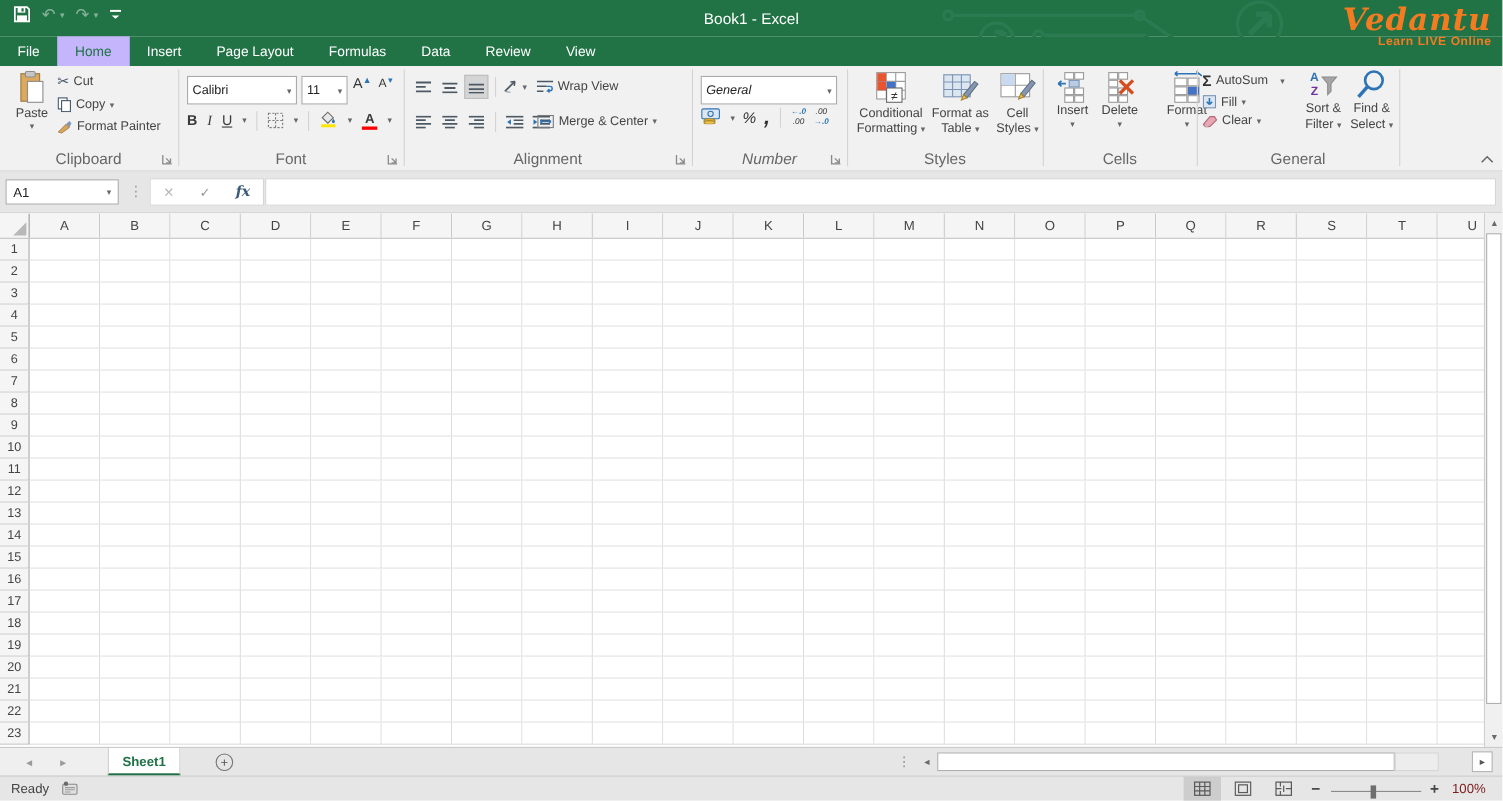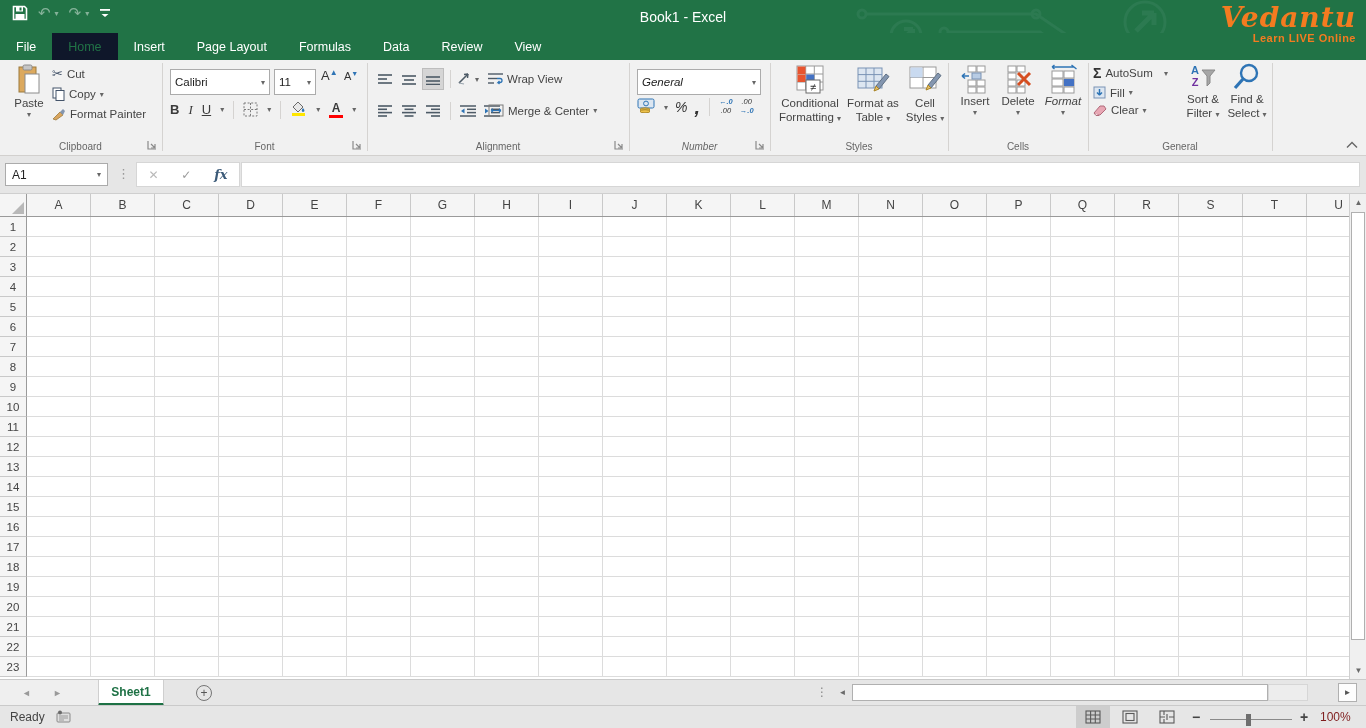--- a/index.html
+++ b/index.html
@@ -13,27 +13,27 @@
   .qat .dd { font-size:8px; color:rgba(255,255,255,.45); margin-left:-6px; }
   .win-title { position:absolute; left:0; right:0; top:0; height:33px; display:flex; align-items:center; justify-content:center; color:#fff; font-size:14px; pointer-events:none; }
   .circuit { position:absolute; left:840px; top:0; pointer-events:none; }
   .brand { position:absolute; right:10px; top:4px; text-align:right; line-height:1; z-index:6; }
   .brand-name { font-family:"DejaVu Serif","Liberation Serif",serif; font-style:italic; font-weight:bold; font-size:28px; color:#f47b20; letter-spacing:1px; }
   .brand-tag { font-size:11px; font-weight:bold; color:#f47b20; margin-top:1px; letter-spacing:.5px; }
 
   
   .tabrow { position:absolute; left:0; top:33px; width:1366px; height:27px; background:#217346; display:flex; align-items:stretch; }
   .mtab { color:#fff; font-size:12.5px; padding:0 16px; display:flex; align-items:center; cursor:default; }
-  .mtab.active { background:#0f172a; color:#217346;text-align:center; }
+  .mtab.active { background:#c4b5fd; color:#217346;text-align:center; }
   .tellme { display:flex; align-items:center; gap:7px; color:#fff; font-size:12.5px; padding:0 14px; }
 
   
   .ribbon { position:absolute; left:0; top:60px; width:1366px; height:96px; background:#f1f1f1; border-bottom:1px solid #d2d0ce; }
   .rgroup { position:absolute; top:0; height:95px; }
-  .rgroup .glabel { position:absolute; bottom:3px; left:0; right:0; text-align:center; font-size:10px; color:#666; }
+  .rgroup .glabel { position:absolute; bottom:3px; left:0; right:0; text-align:center; font-size:14px; color:#666; }
   .gsep { position:absolute; top:3px; width:1px; height:88px; background:#d5d3d1; }
   .launcher { position:absolute; bottom:4px; right:3px; width:12px; height:12px; }
   .rbtn { display:flex; align-items:center; gap:4px; font-size:11.5px; color:#444; white-space:nowrap; }
   .dda { font-size:8px; color:#666; }
   .combo { background:#fff; border:1px solid #ababab; height:22px; display:flex; align-items:center; padding:12px 4px; font-size:11.5px; color:#222; justify-content:space-between; }
   .bigbtn { position:absolute; top:4px; display:flex; flex-direction:column; align-items:center; font-size:11.5px; color:#444; text-align:center; line-height:1.25; }
   .sqbtn { width:22px; height:22px; display:flex; align-items:center; justify-content:center; }
   .sqbtn.active { background:#d5d5d5; border:1px solid #bdbdbd; }
   .lineicon line { stroke:#4d5a66; stroke-width:1.6; }
   .collapse-ribbon { position:absolute; right:8px; bottom:6px; }
@@ -426,21 +426,21 @@
             <rect x="5" y="16" width="8" height="6"></rect>
             <rect x="14" y="16" width="8" height="6"></rect>
             <rect x="5" y="23" width="8" height="6"></rect>
             <rect x="14" y="23" width="8" height="6"></rect>
           </g>
           <path d="M15 9 L27 21 M27 9 L15 21" stroke="#d54e21" stroke-width="3"></path>
         </svg>
       <span>Delete</span>
       <span class="dda">▾</span>
     </div>
-    <div class="bigbtn" style="left:92px;width:44px;font-style:italic;">
+    <div class="bigbtn" style="left:108px;width:44px;">
       <svg width="30" height="30" viewBox="0 0 30 30">
           <path d="M4 4 h22 M4 4 l2.5-2 M4 4 l2.5 2 M26 4 l-2.5-2 M26 4 l2.5 2" stroke="#2e74b5" stroke-width="1.4" fill="none" transform="translate(0,-1)"></path>
           <g fill="#fff" stroke="#9a9a9a">
             <rect x="4" y="7" width="11" height="7"></rect>
             <rect x="16" y="7" width="10" height="7"></rect>
             <rect x="4" y="15" width="11" height="7"></rect>
             <rect x="16" y="15" width="10" height="7"></rect>
             <rect x="4" y="23" width="11" height="6"></rect>
             <rect x="16" y="23" width="10" height="6"></rect>
           </g>

